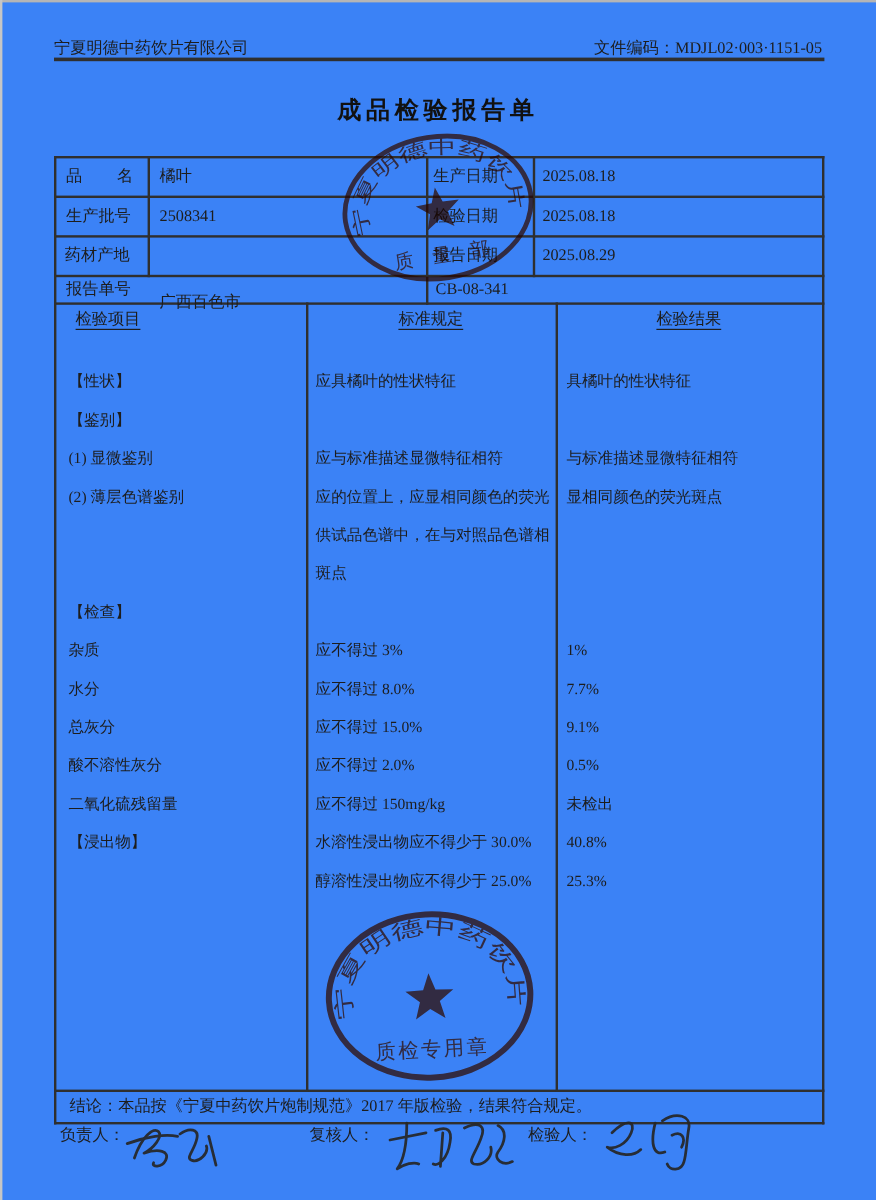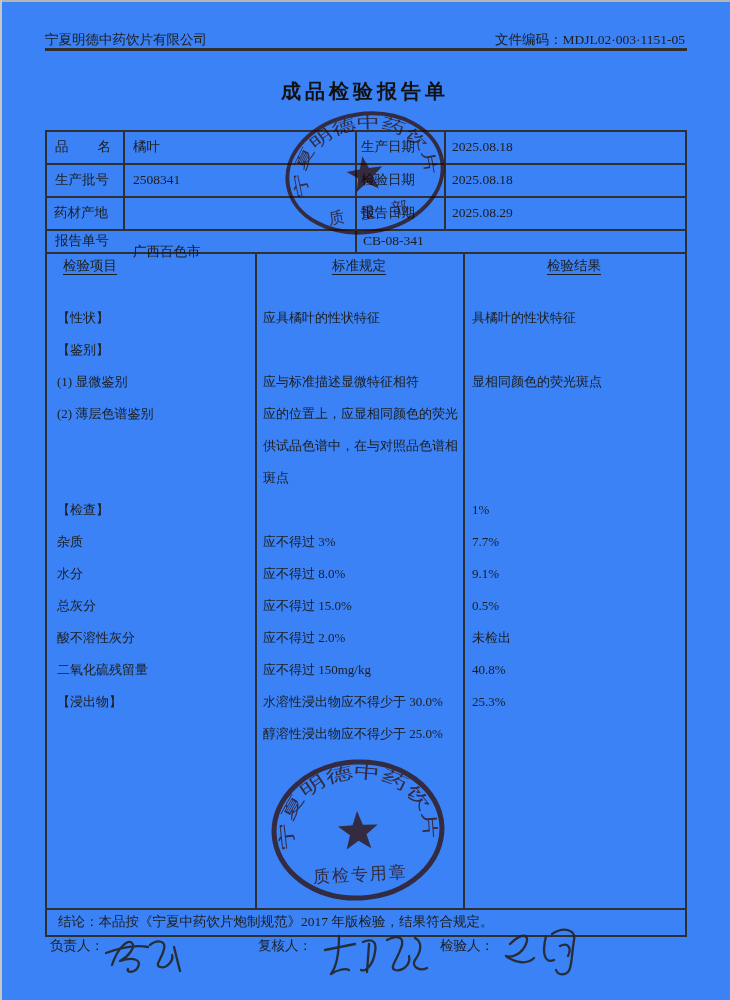--- a/index.html
+++ b/index.html
@@ -103,20 +103,21 @@
     <div>应不得过 15.0%</div>
     <div>应不得过 2.0%</div>
     <div>应不得过 150mg/kg</div>
     <div>水溶性浸出物应不得少于 30.0%</div>
     <div>醇溶性浸出物应不得少于 25.0%</div>
   </div>
 
   <div class="tcol" style="left:472px;top:302px;width:210px;">
     <div>具橘叶的性状特征</div>
     <div></div>
+    <div>与标准描述显微特征相符</div>
     <div>显相同颜色的荧光斑点</div>
     <div></div>
     <div></div>
     <div></div>
     <div>1%</div>
     <div>7.7%</div>
     <div>9.1%</div>
     <div>0.5%</div>
     <div>未检出</div>
     <div>40.8%</div>

